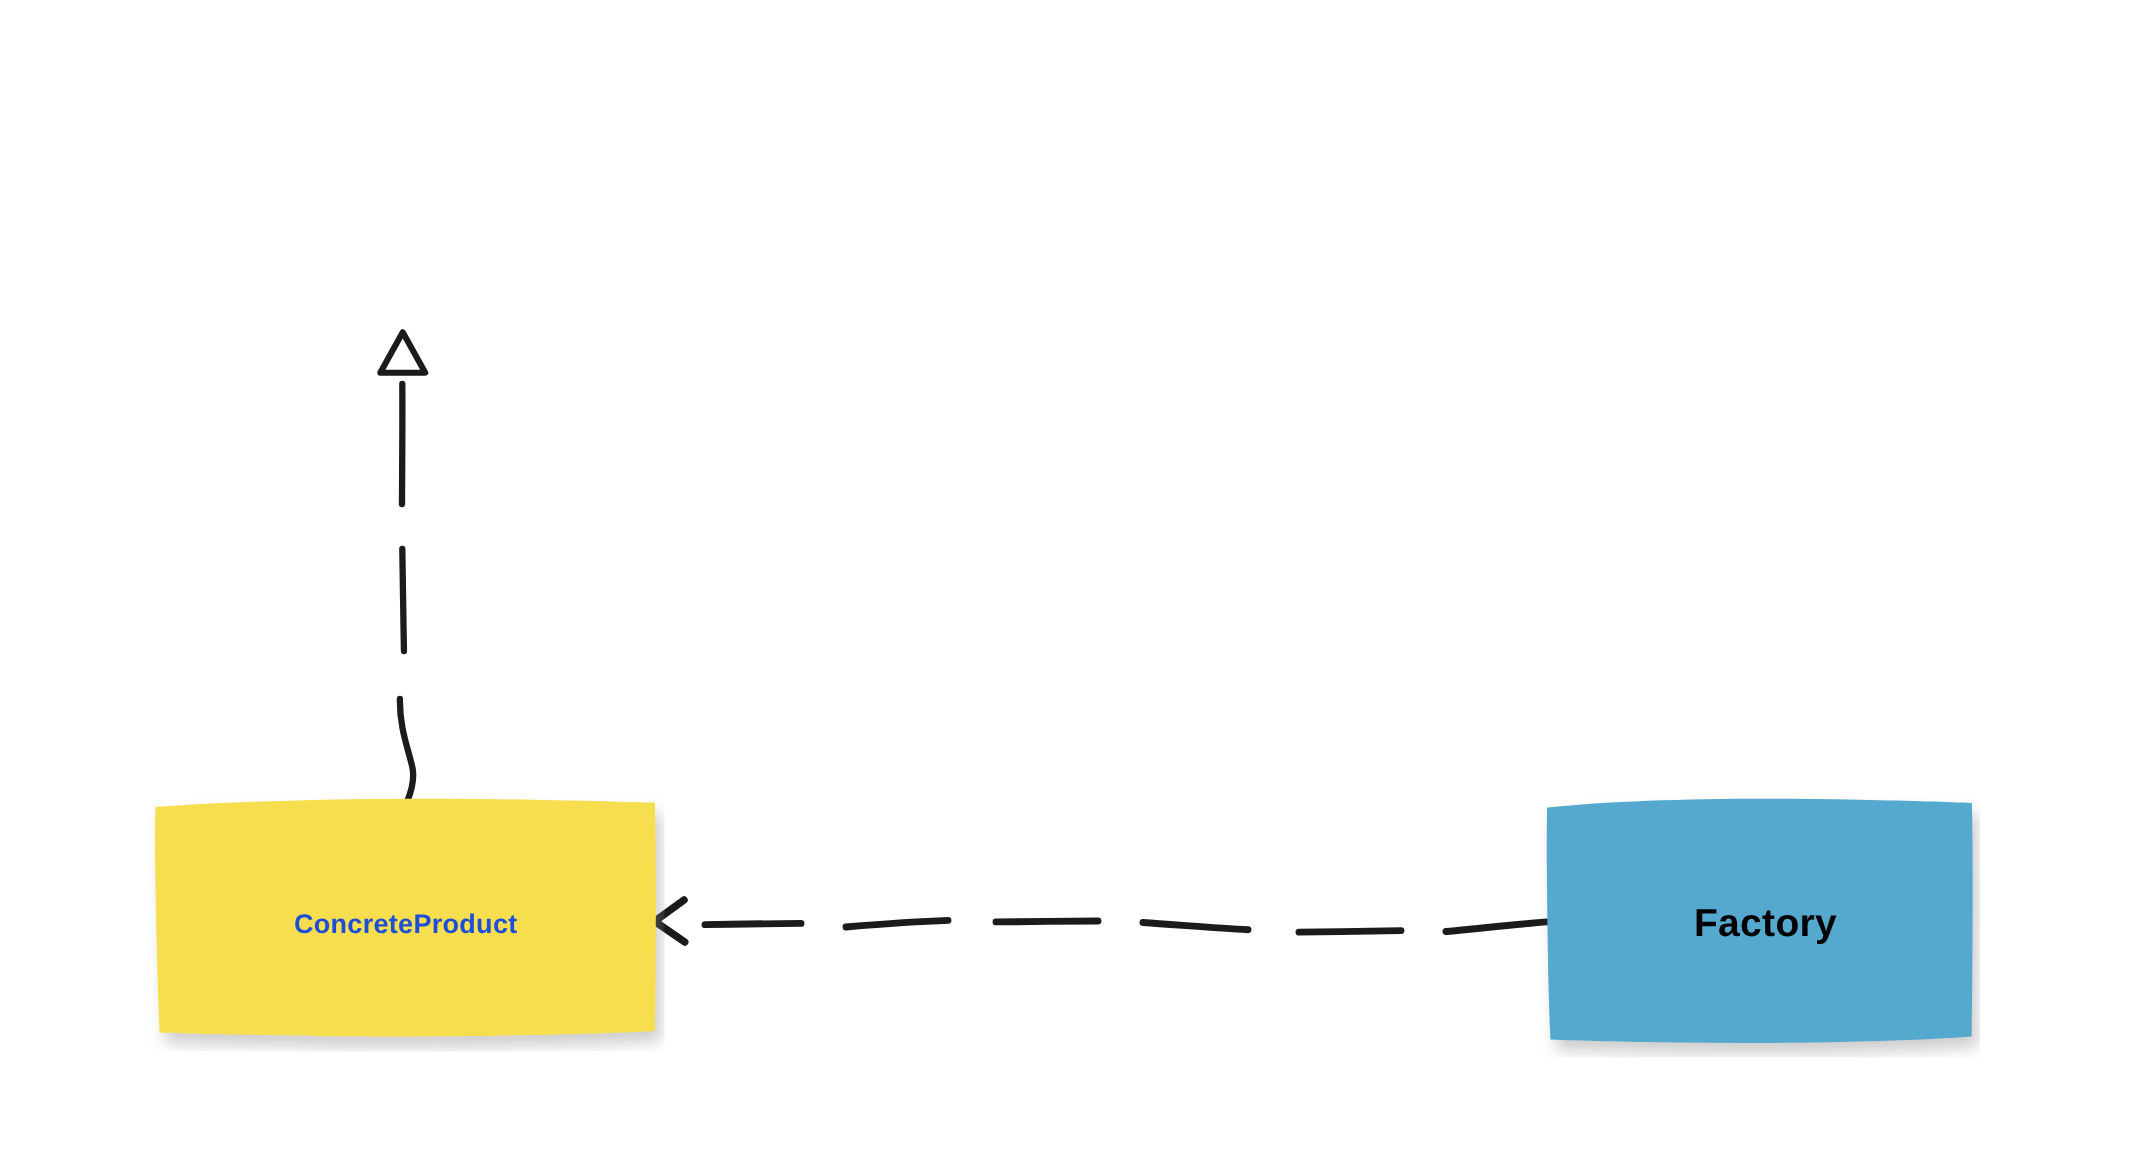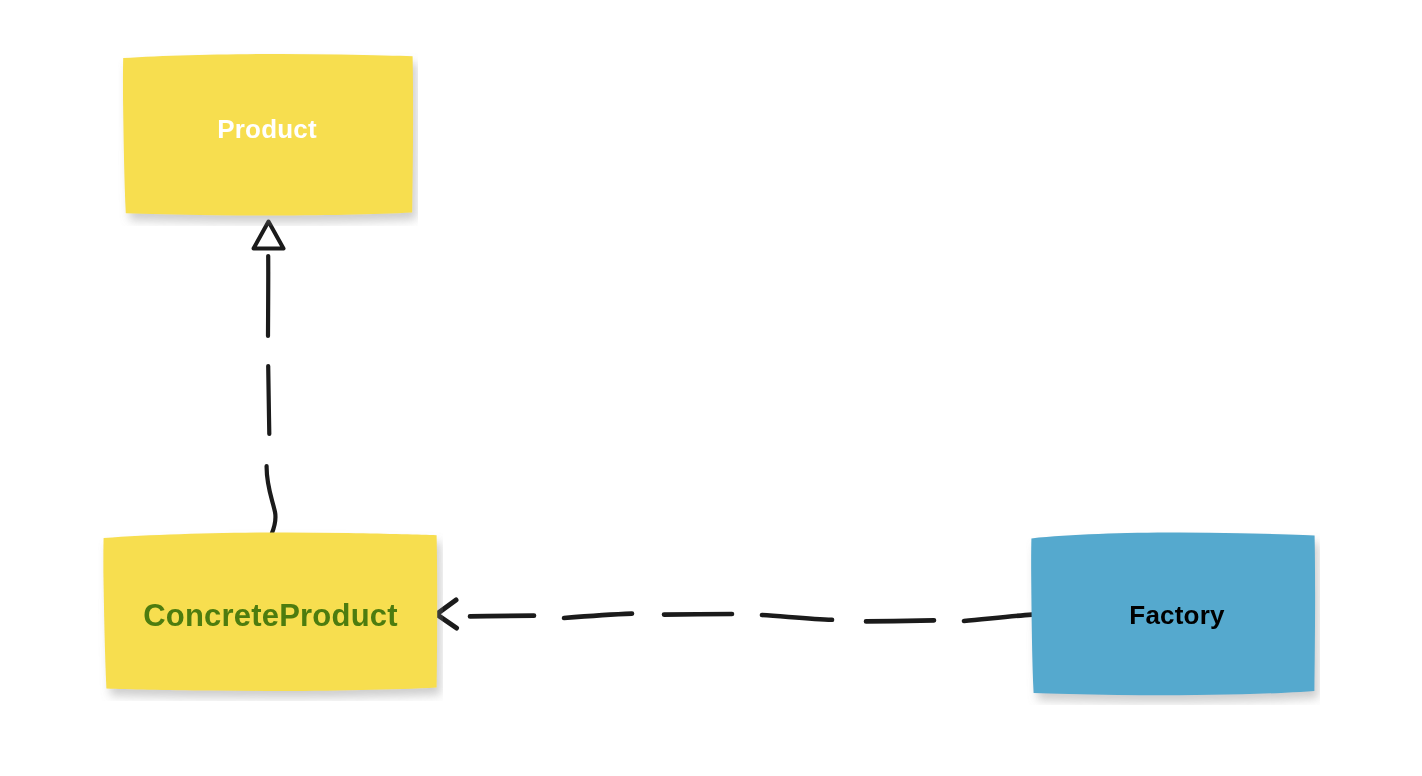--- a/index.html
+++ b/index.html
@@ -69,22 +69,22 @@
   }
 
   
   #node-concreteproduct {
     left: 98px;
     top: 529px;
     width: 345px;
     height: 172px;
   }
   #node-concreteproduct .node-label {
-    font-size: 31px;
-    color: #4d7c0f;
+    font-size: 18px;
+    color: #1d4ed8;
     transform: translate(0px, 1px);
   }
 
   
   #node-factory {
     left: 1026px;
     top: 530px;
     width: 294px;
     height: 175px;
   }
@@ -121,33 +121,20 @@
 
       <path d="M 470 616.4 C 492 616.0, 516 615.8, 534 615.6" fill="none" stroke="#1b1b1b" stroke-width="4.6" stroke-linecap="round"></path>
       <path d="M 564 618.0 C 586 616.2, 610 614.4, 632 613.6" fill="none" stroke="#1b1b1b" stroke-width="4.6" stroke-linecap="round"></path>
       <path d="M 664 614.6 C 686 614.3, 710 614.2, 732 614.0" fill="none" stroke="#1b1b1b" stroke-width="4.6" stroke-linecap="round"></path>
       <path d="M 762 615.0 C 786 616.6, 812 619.0, 832 619.8" fill="none" stroke="#1b1b1b" stroke-width="4.6" stroke-linecap="round"></path>
       <path d="M 866 621.4 C 888 621.2, 914 620.8, 934 620.4" fill="none" stroke="#1b1b1b" stroke-width="4.6" stroke-linecap="round"></path>
       <path d="M 964 621.0 C 986 619.0, 1012 616.0, 1032 614.6" fill="none" stroke="#1b1b1b" stroke-width="4.6" stroke-linecap="round"></path>
     </g>
   </svg>
 
-  <div class="node" id="node-product">
-    <svg class="node-shape" width="300" height="175" viewBox="0 0 300 175" preserveAspectRatio="none" xmlns="http://www.w3.org/2000/svg">
-      <path d="M 5.2 7.0
-               C 60 3.6, 140 2.0, 222 3.4
-               C 256 4.0, 280 4.6, 294.6 5.2
-               C 295.4 42, 295.2 96, 294.2 161.4
-               C 250 163.6, 170 165.2, 96 164.2
-               C 58 163.7, 28 163.0, 7.8 162.2
-               C 6.2 130, 5.6 88, 5.0 46
-               C 4.9 30, 5.0 16, 5.2 7.0 Z" fill="#F7DE4F" filter="url(#node-shadow)"></path>
-    </svg>
-    <span class="node-label">Product</span>
-  </div>
 
   <div class="node" id="node-concreteproduct">
     <svg class="node-shape" width="345" height="172" viewBox="0 0 345 172" preserveAspectRatio="none" xmlns="http://www.w3.org/2000/svg">
       <path d="M 5.6 9.0
                C 70 4.2, 164 2.4, 250 4.0
                C 292 4.8, 322 5.6, 338.6 6.2
                C 339.4 44, 339.4 100, 338.6 158.4
                C 288 161.2, 196 162.6, 112 161.6
                C 66 161.0, 30 160.2, 8.4 159.4
                C 6.8 126, 6.0 82, 5.4 44

